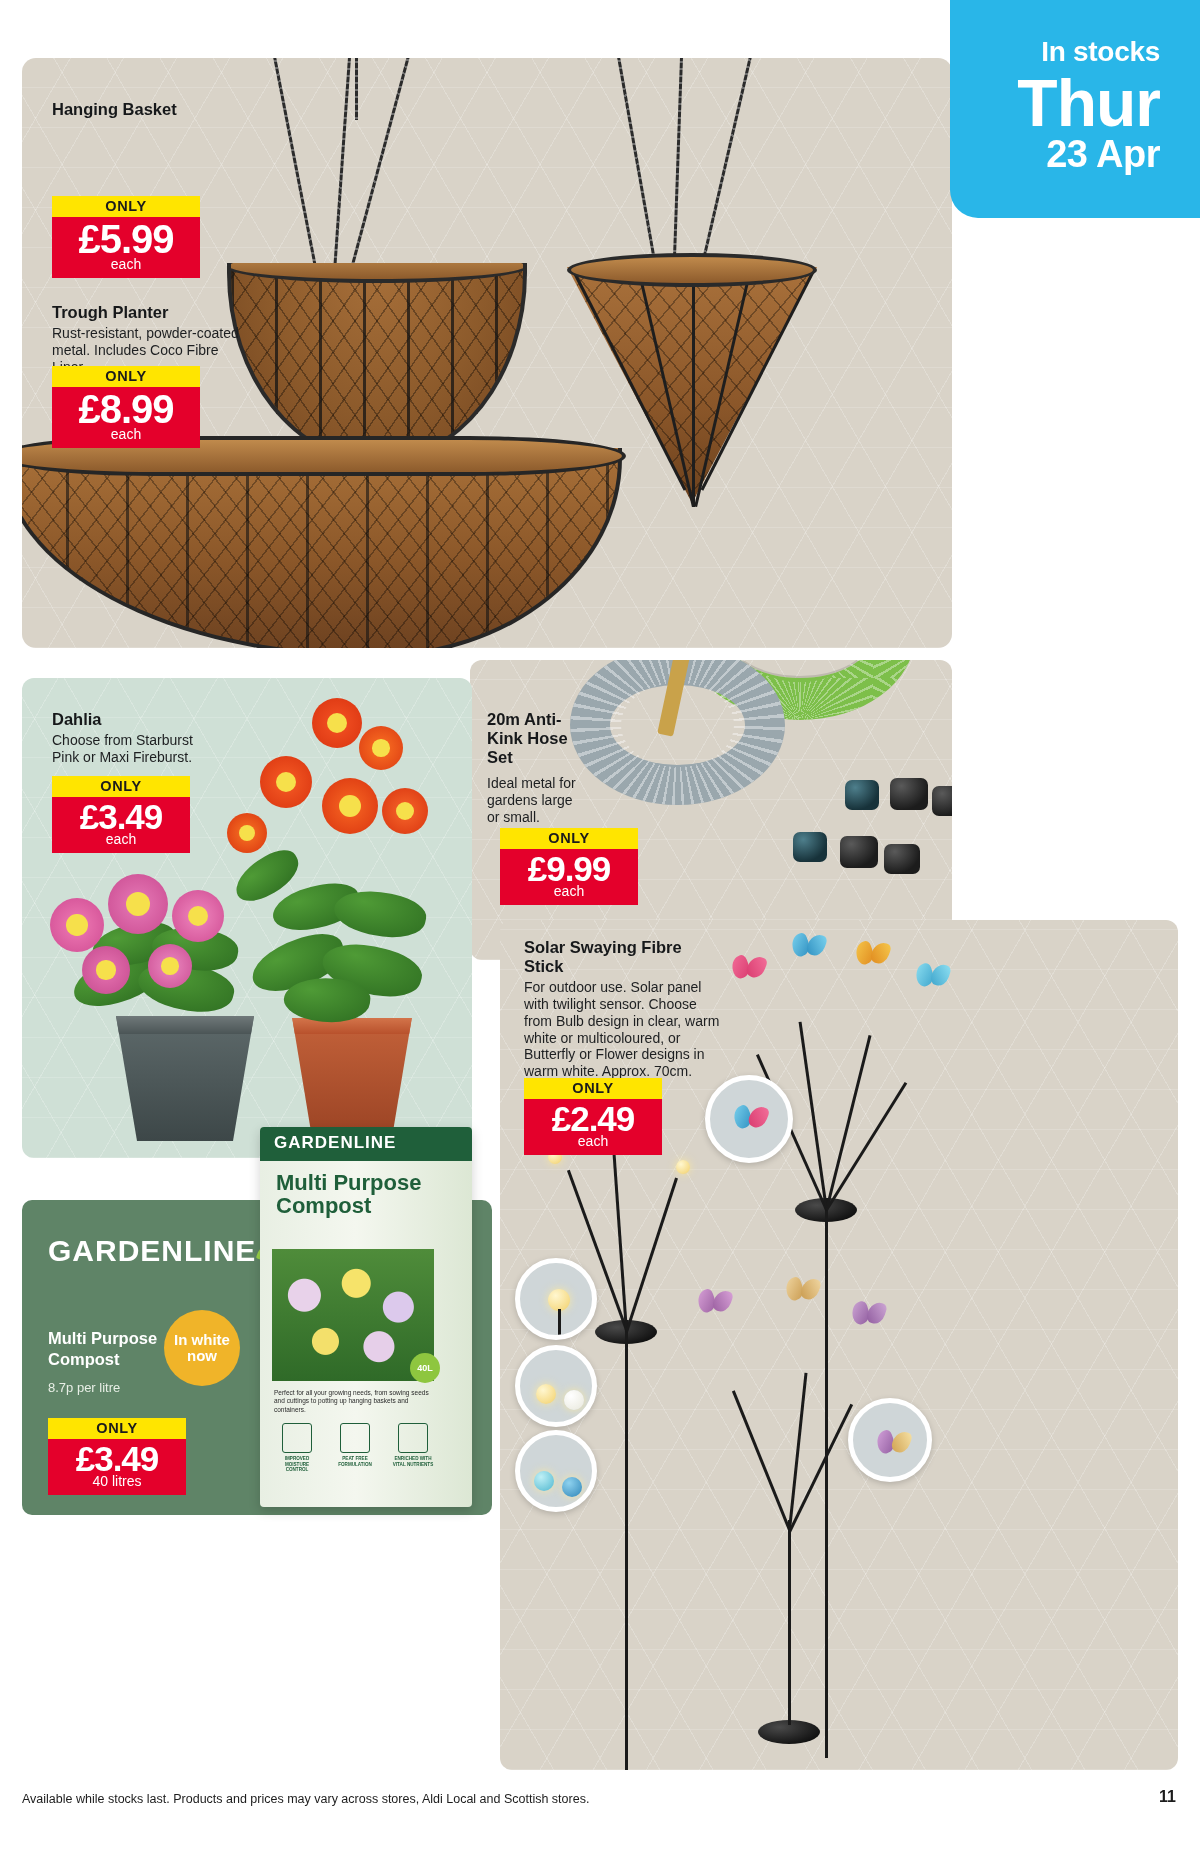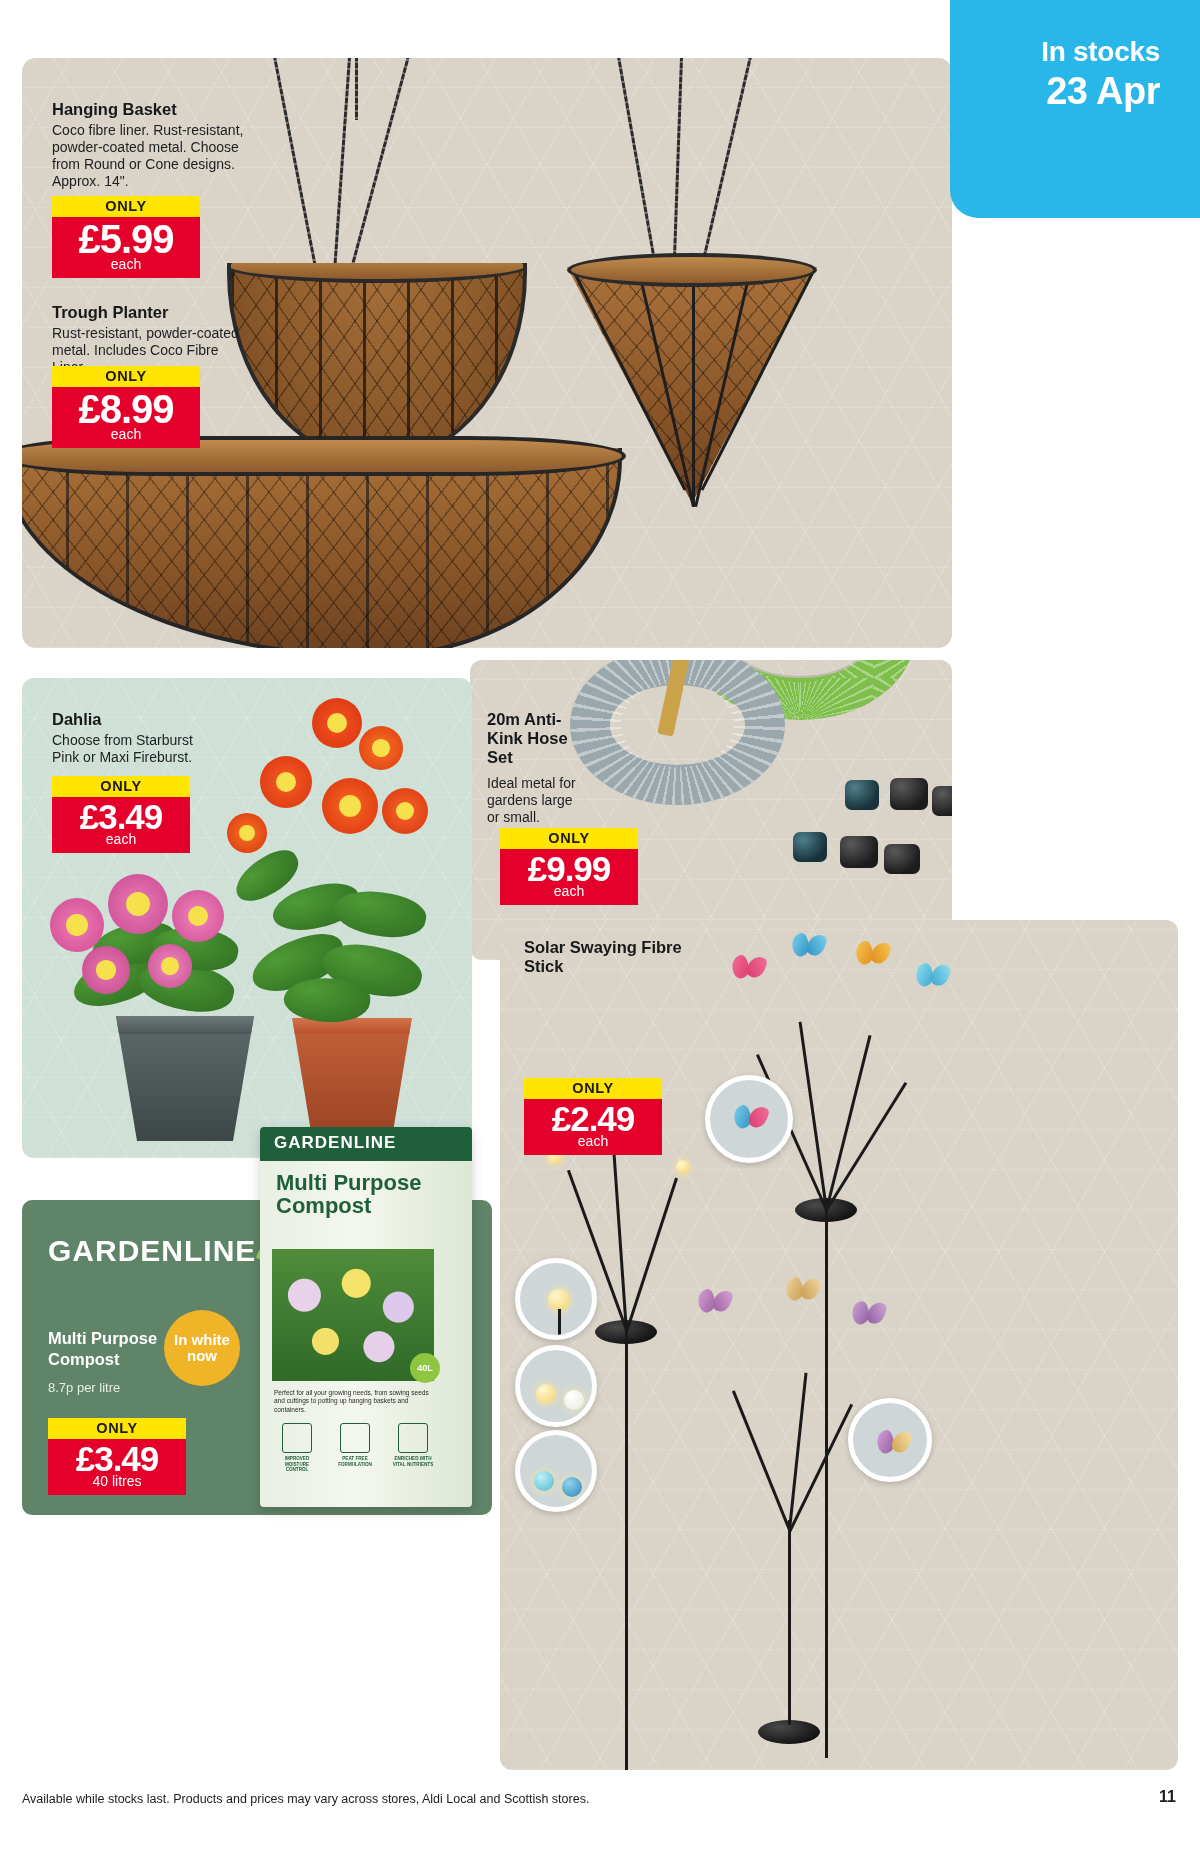--- a/index.html
+++ b/index.html
@@ -561,21 +561,20 @@
   <div class="trough" style="left:-20px; top:390px;">
     <div class="trough-body">
       <div class="mesh"></div>
     </div>
     <div class="trough-rim"></div>
   </div>
 </div>
 
 <div class="txtblock" style="left:52px; top:100px; width:200px;">
   <p class="prod-title">Hanging Basket</p>
-  <p class="prod-desc">Coco fibre liner. Rust-resistant, powder-coated metal. Choose from Round or Cone designs. Approx. 14".</p>
 </div>
 <div class="price" style="position:absolute; left:52px; top:196px;">
   <div class="only">ONLY</div>
   <div class="amt">
     <span class="big">£5.99</span>
     <span class="unit">each</span>
   </div>
 </div>
 
 <div class="txtblock" style="left:52px; top:303px; width:200px;">
@@ -585,20 +584,21 @@
 <div class="price" style="position:absolute; left:52px; top:366px;">
   <div class="only">ONLY</div>
   <div class="amt">
     <span class="big">£8.99</span>
     <span class="unit">each</span>
   </div>
 </div>
 
 <div class="date-flag">
   <div class="instore">In stocks</div>
+  <div class="day">Thur</div>
   <div class="date">23 Apr</div>
 </div>
 
 <div class="panel panel-beige pattern" style="left:470px; top:660px; width:482px; height:300px; border-radius:12px;">
 
   <div class="hose hose-green" style="left:215px; top:-110px;">
     <div class="stripes"></div>
   </div>
 
   <div class="hose hose-grey" style="left:100px; top:-15px;">
@@ -743,20 +743,21 @@
   <div class="bf-inset" style="left:348px; top:478px; width:84px; height:84px;">
     <div class="butterfly" style="left:24px; top:28px;">
       <span style="left:0; background:linear-gradient(135deg,#d6a4dc,#8f5b9e); transform:rotate(-20deg);"></span>
       <span style="left:16px; background:linear-gradient(225deg,#f6e2a6,#d0a14f); transform:rotate(20deg);"></span>
     </div>
   </div>
 </div>
 
 <div class="txtblock" style="left:524px; top:938px; width:200px;">
   <p class="prod-title">Solar Swaying Fibre Stick</p>
+  <p class="prod-desc">For outdoor use. Solar panel with twilight sensor. Choose from Bulb design in clear, warm white or multicoloured, or Butterfly or Flower designs in warm white. Approx. 70cm.</p>
 </div>
 <div class="price small" style="position:absolute; left:524px; top:1078px;">
   <div class="only">ONLY</div>
   <div class="amt">
     <span class="big">£2.49</span>
     <span class="unit">each</span>
   </div>
 </div>
 
 <div class="gl-panel">

